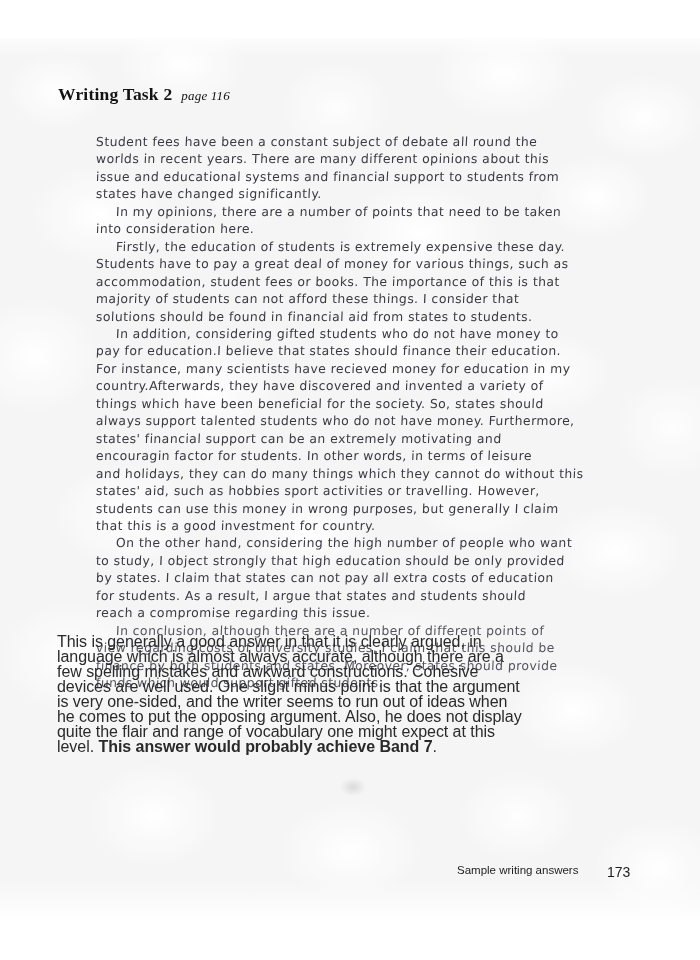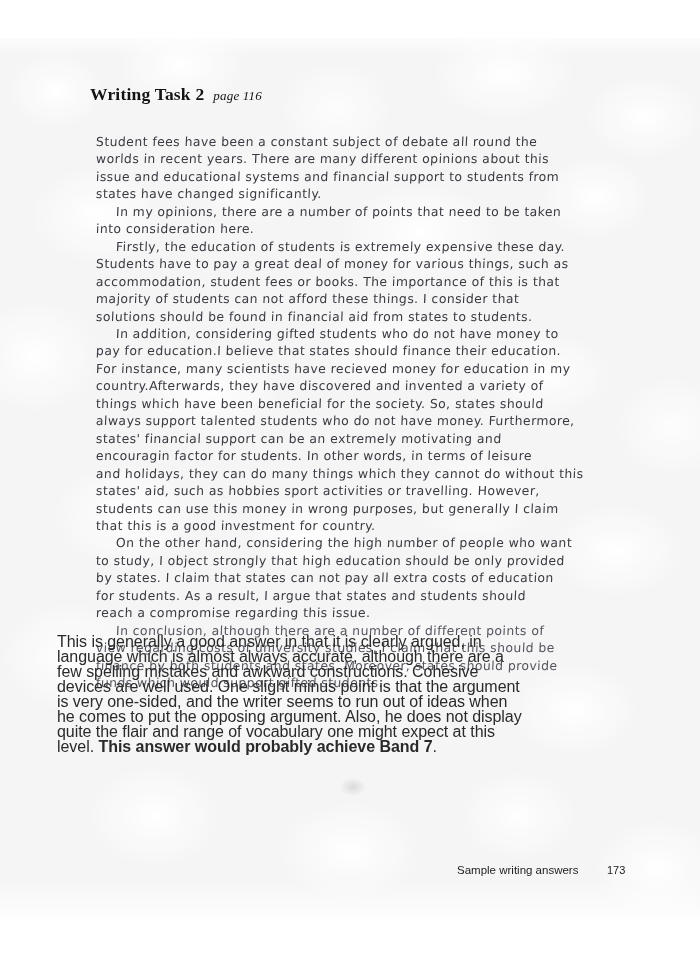--- a/index.html
+++ b/index.html
@@ -82,21 +82,20 @@
     left: 58px;
     top: 84px;
     white-space: nowrap;
     color: #131313;
   }
   #heading .task-title {
     font-family: "Liberation Serif", serif;
     font-weight: bold;
     font-size: 17.5px;
     letter-spacing: 0.2px;
-    margin-left: 32px;
   }
   #heading .page-ref {
     font-family: "Liberation Serif", serif;
     font-style: italic;
     font-size: 13px;
     margin-left: 9px;
     letter-spacing: 0.2px;
   }
 
   
@@ -164,21 +163,21 @@
     font-size: 11.5px;
     color: #1d1d1d;
     white-space: nowrap;
     text-align: right;
   }
   #footer .footer-page-number {
     position: absolute;
     left: 607px;
     top: 0;
     font-family: "Liberation Sans", sans-serif;
-    font-size: 11px;
+    font-size: 14px;
     color: #1d1d1d;
   }
 
   
   #scan-smudge {
     position: absolute;
     left: 340px;
     top: 778px;
     width: 26px;
     height: 18px;

